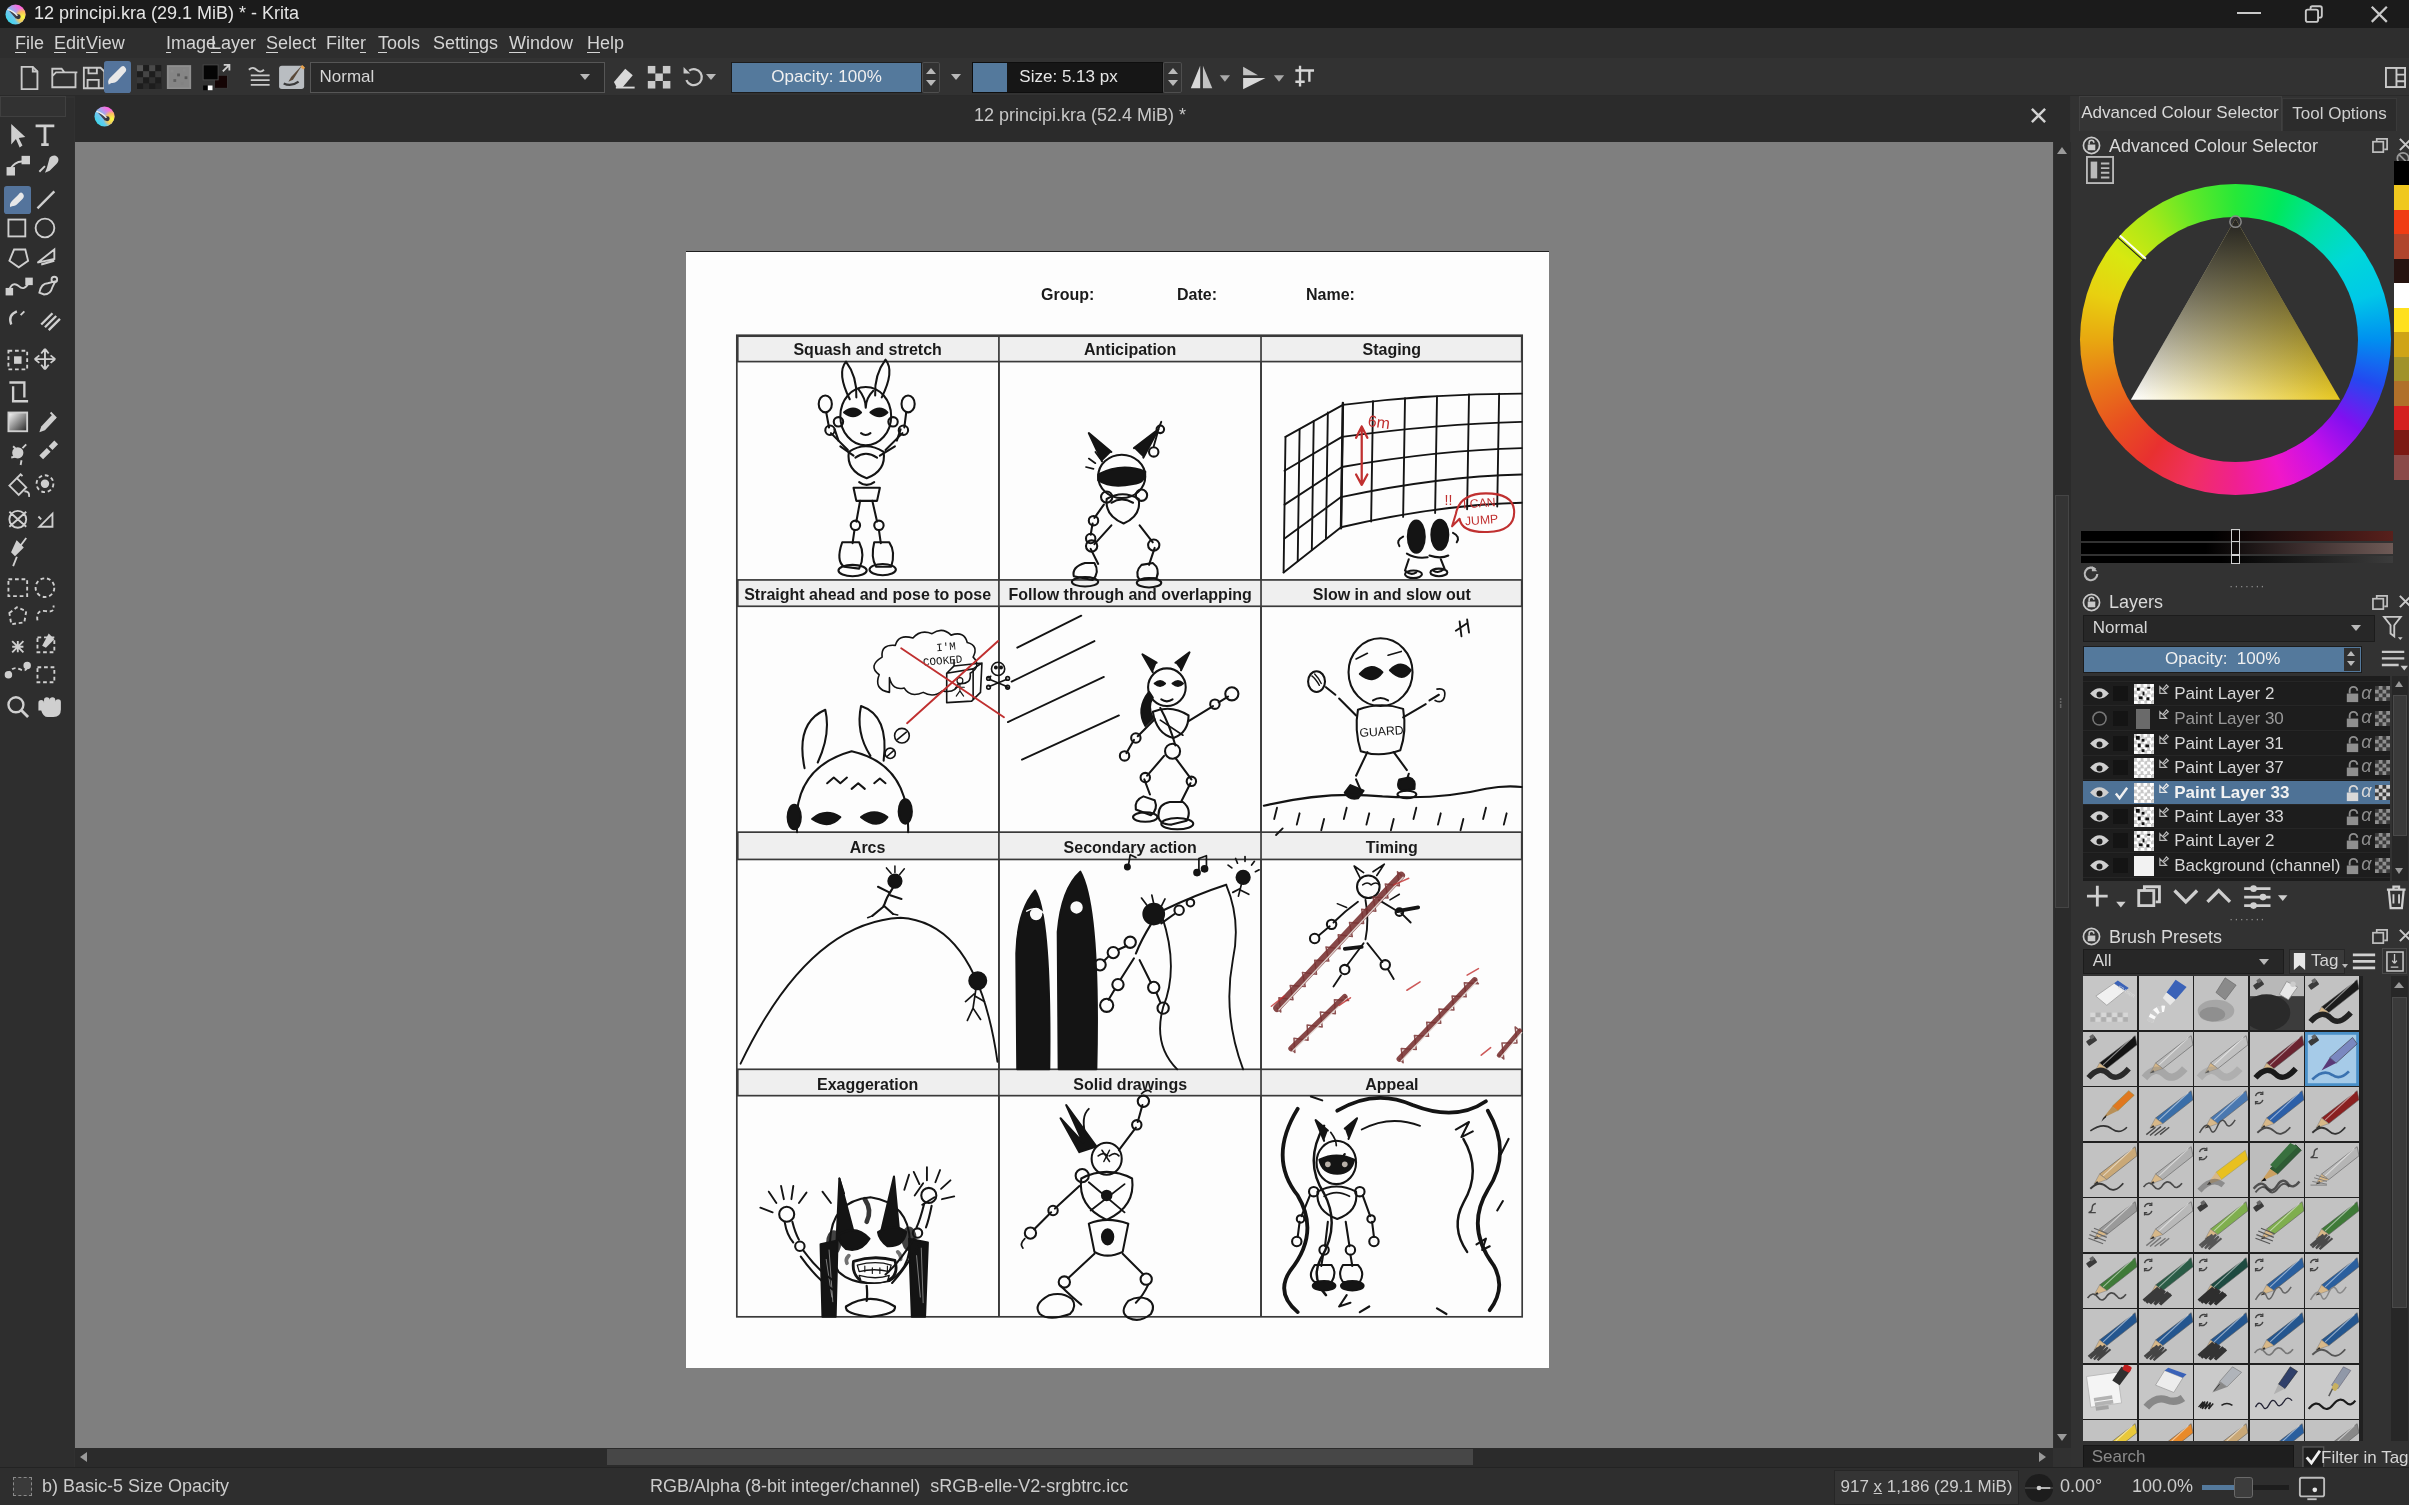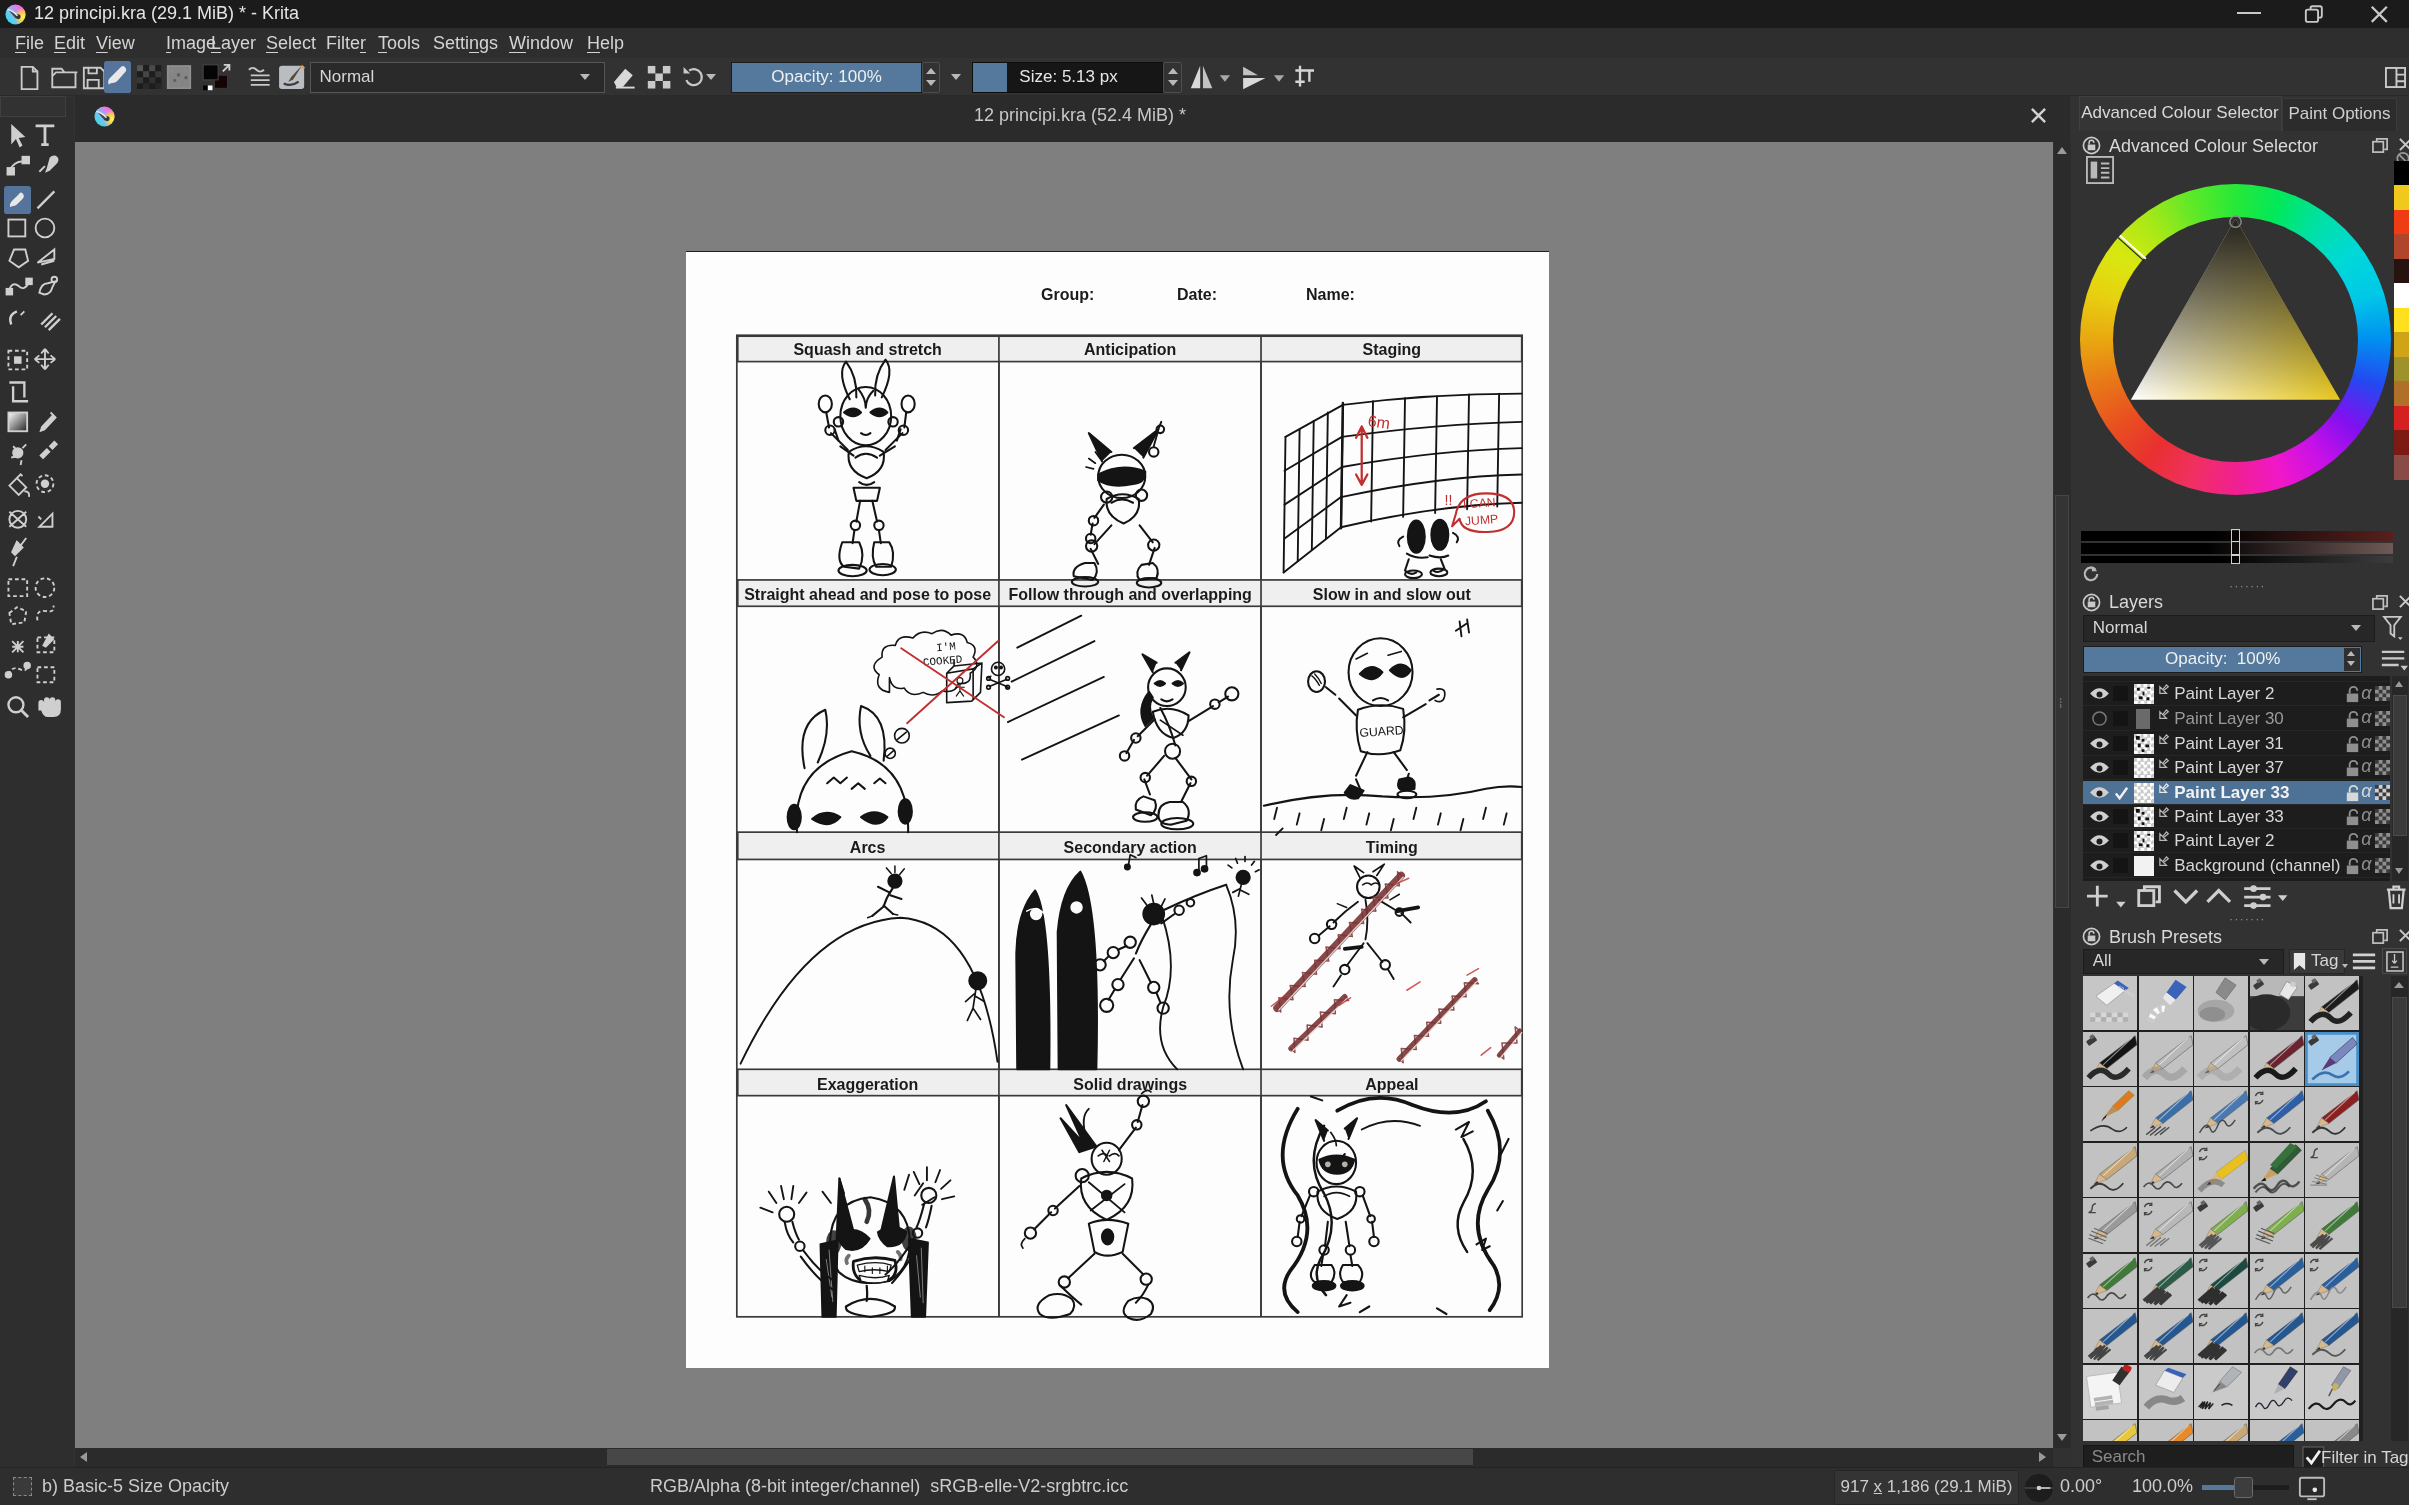--- a/index.html
+++ b/index.html
@@ -52,21 +52,21 @@
     <rect x="3" y="7" width="13" height="13" rx="2" fill="none" stroke="#c9c9c9" stroke-width="2"></rect>
     <path d="M8 7 V5.5 a2 2 0 0 1 2-2 h8 a2 2 0 0 1 2 2 v8 a2 2 0 0 1 -2 2 H16" fill="none" stroke="#c9c9c9" stroke-width="2"></path>
   </svg>
   <svg class="abs" style="left:2368px;top:2.8px" width="22.6" height="22.6" viewBox="0 0 24 24">
     <path d="M4 4 L20 20 M20 4 L4 20" stroke="#c9c9c9" stroke-width="2.4"></path>
   </svg>
 </div>
 <div class="abs" id="menubar">
   <div class="menuitem" style="left:15px"><u>F</u>ile</div>
   <div class="menuitem" style="left:54px"><u>E</u>dit</div>
-  <div class="menuitem" style="left:96px"><u>V</u>iew</div>
+  <div class="menuitem" style="left:86px"><u>V</u>iew</div>
   <div class="menuitem" style="left:166px"><u>I</u>mage</div>
   <div class="menuitem" style="left:211px"><u>L</u>ayer</div>
   <div class="menuitem" style="left:266px"><u>S</u>elect</div>
   <div class="menuitem" style="left:326px">Filte<u>r</u></div>
   <div class="menuitem" style="left:378px"><u>T</u>ools</div>
   <div class="menuitem" style="left:433px">Setti<u>n</u>gs</div>
   <div class="menuitem" style="left:509px"><u>W</u>indow</div>
   <div class="menuitem" style="left:587px"><u>H</u>elp</div>
 </div>
 <div class="abs" id="toolbar">
@@ -653,21 +653,21 @@
   <div class="abs" style="left:5.6px;top:556px;width:5.6px;height:13px;color:#6a6a6a;font-size:6.6px;line-height:2.8px">•<br>•<br>•<br>•</div>
   <div class="carrow" style="left:2.8px;top:1292px;border-left-width:5.6px;border-right-width:5.6px;border-top:7.5px solid #9a9a9a"></div>
 </div>
 <div class="abs" id="hscroll">
   <div class="carrow" style="left:4.7px;top:3.8px;border-top:5.6px solid transparent;border-bottom:5.6px solid transparent;border-right:7.5px solid #9a9a9a;border-left:none"></div>
   <div class="abs" style="left:532px;top:0.9px;width:866px;height:16px;background:#474747"></div>
   <div class="carrow" style="left:1964px;top:3.8px;border-top:5.6px solid transparent;border-bottom:5.6px solid transparent;border-left:7.5px solid #9a9a9a;border-right:none"></div>
 </div>
 <div class="abs" id="docker">
 <div class="abs" style="left:7.5px;top:0;width:203px;height:35px;background:#353535;border:0.9px solid #404040;border-bottom:none;color:#d9d9d9;font-size:17px;text-align:center;padding-top:5.6px">Advanced Colour Selector</div>
-<div class="abs" style="left:211px;top:1.9px;width:115px;height:33px;background:#2c2c2c;border:0.9px solid #3a3a3a;border-bottom:none;color:#cfcfcf;font-size:17px;text-align:center;padding-top:5.6px">Paint Options</div>
+<div class="abs" style="left:211px;top:1.9px;width:115px;height:33px;background:#2c2c2c;border:0.9px solid #3a3a3a;border-bottom:none;color:#cfcfcf;font-size:17px;text-align:center;padding-top:5.6px">Tool Options</div>
 <svg class="abs" style="left:11.3px;top:40px" width="19" height="19" viewBox="0 0 20 20">
       <circle cx="10" cy="10" r="8.5" fill="none" stroke="#c9c9c9" stroke-width="1.8"></circle>
       <rect x="6" y="9" width="8" height="6" fill="#c9c9c9"></rect>
       <path d="M7.5 9 v-2 a2.5 2.5 0 0 1 5 0" fill="none" stroke="#c9c9c9" stroke-width="1.6"></path>
     </svg>
 <div class="abs" style="left:38px;top:40px;font-size:18px;color:#d9d9d9">Advanced Colour Selector</div>
 <svg class="abs" style="left:301px;top:41px" width="17" height="17" viewBox="0 0 18 18">
       <rect x="1" y="5" width="11" height="11" fill="none" stroke="#c0c0c0" stroke-width="1.8"></rect>
       <path d="M5 5 V2 h11 v11 h-3" fill="none" stroke="#c0c0c0" stroke-width="1.8"></path>
     </svg>

